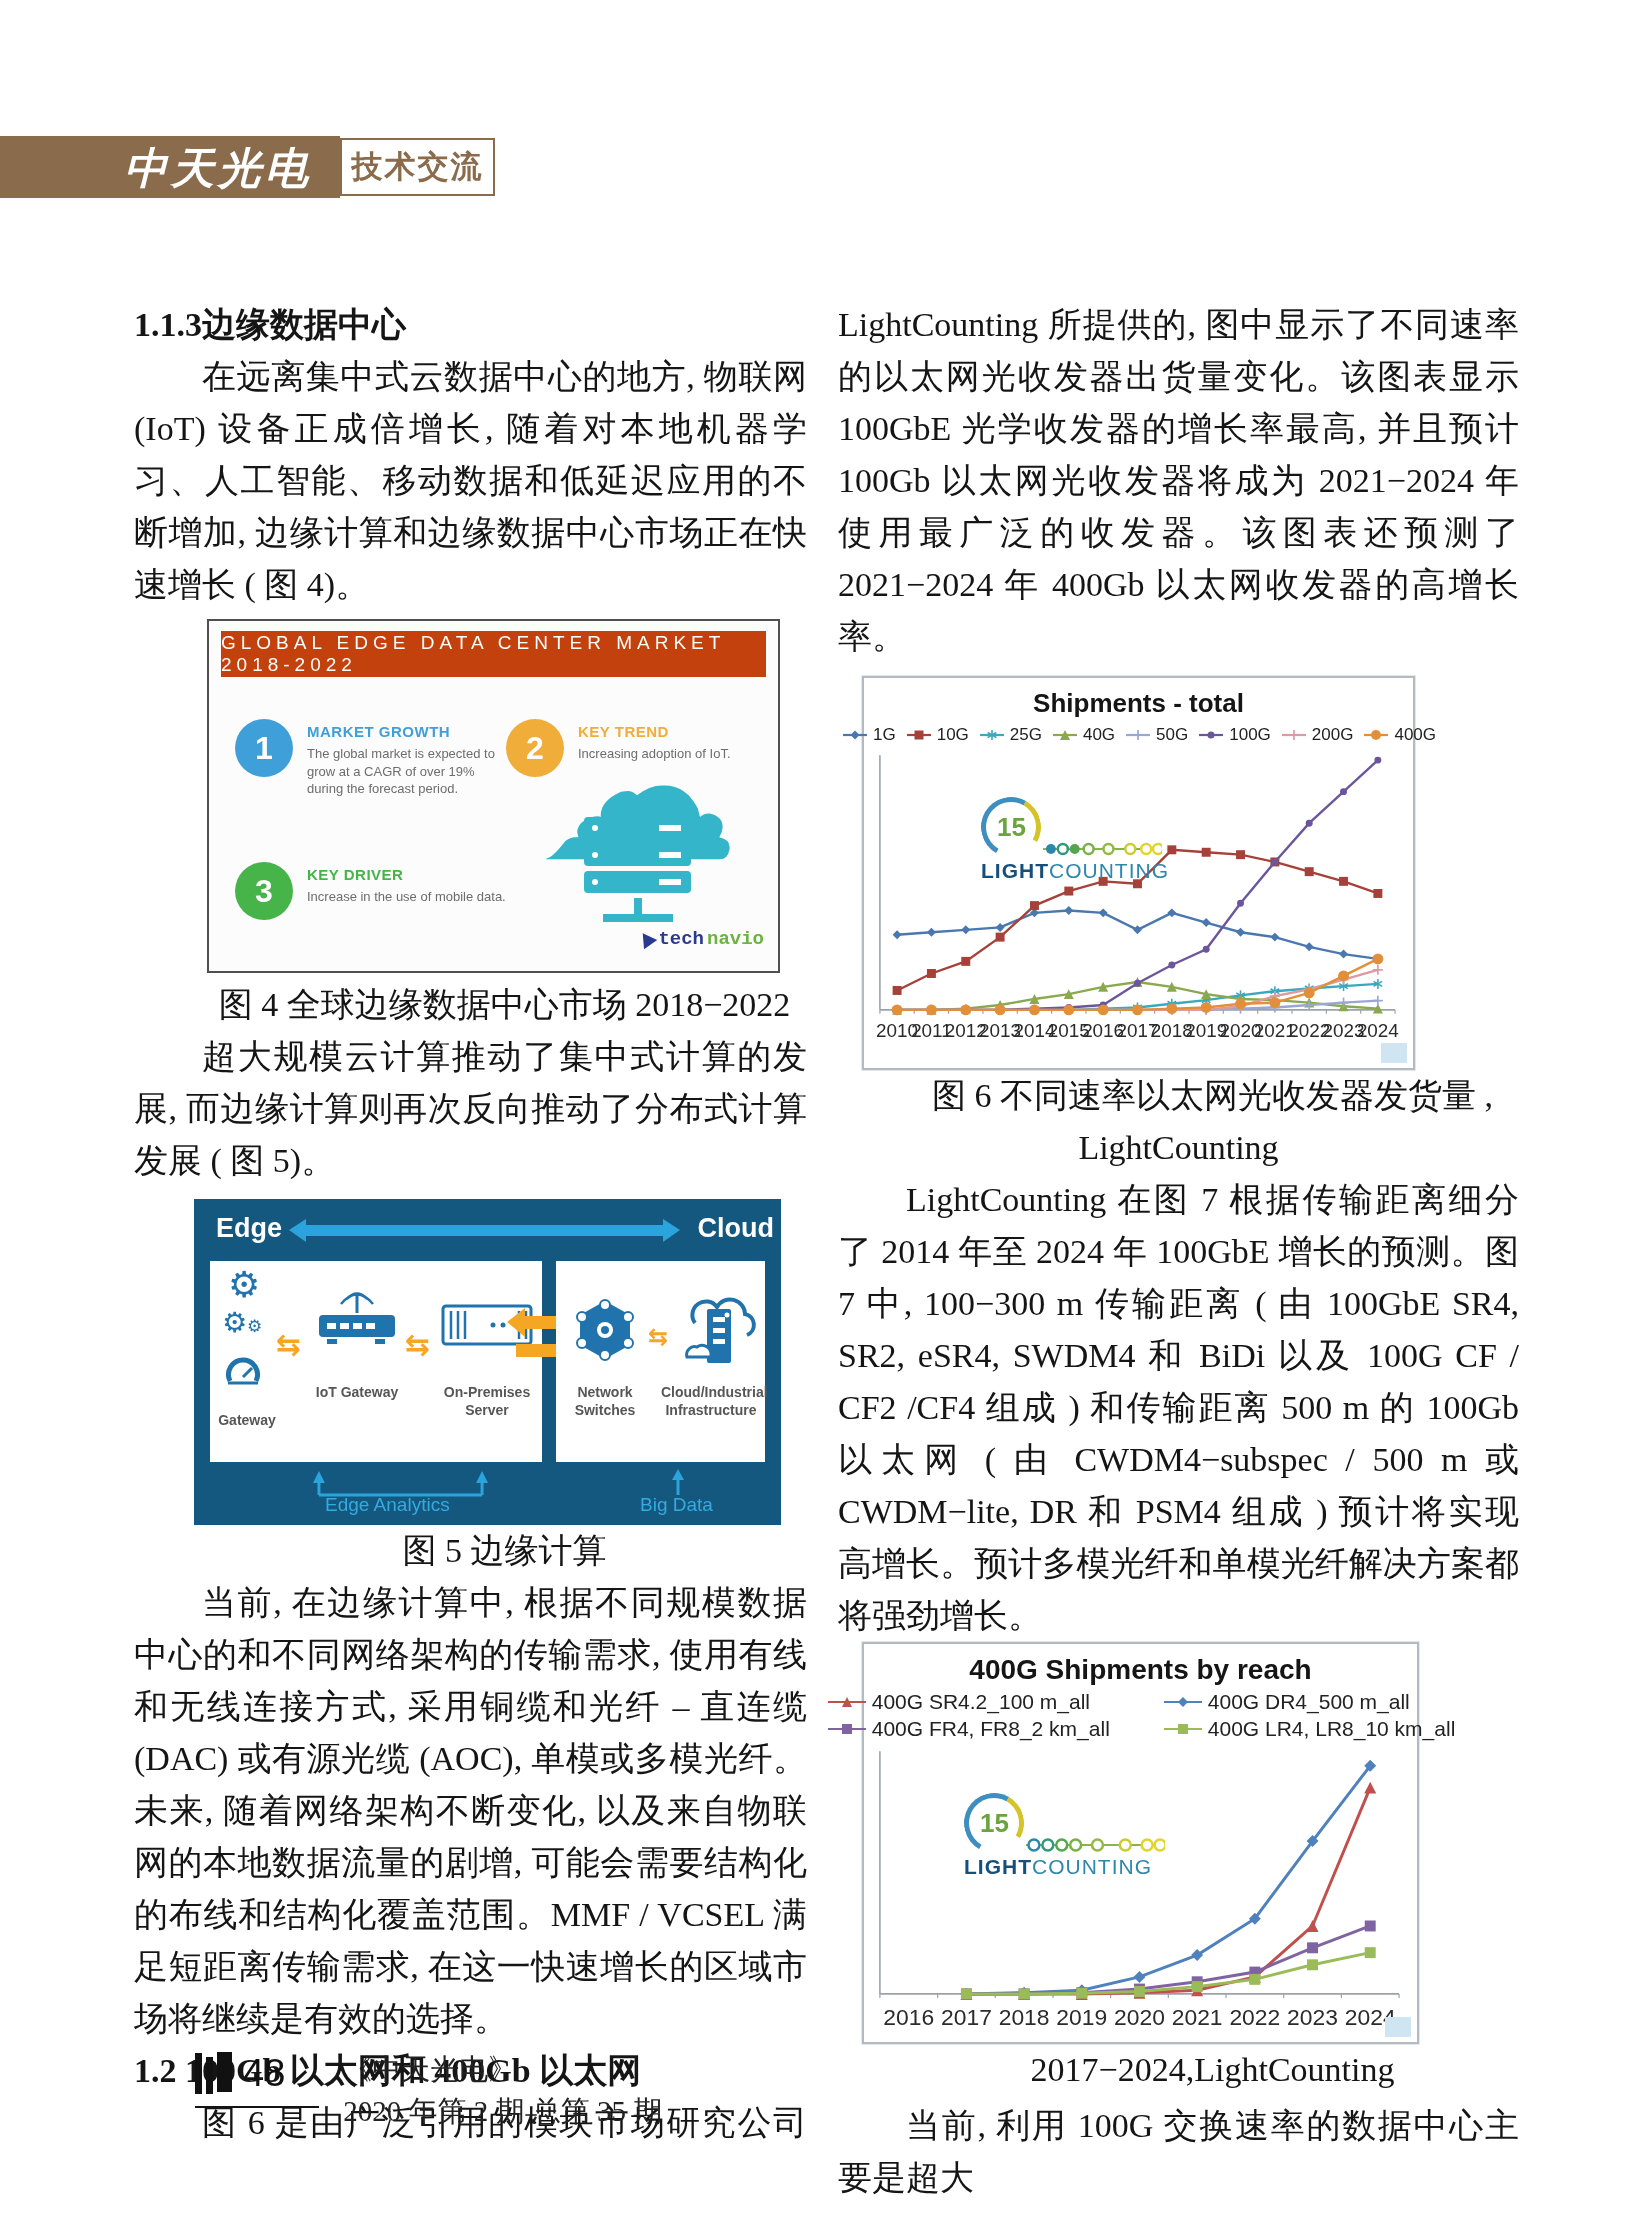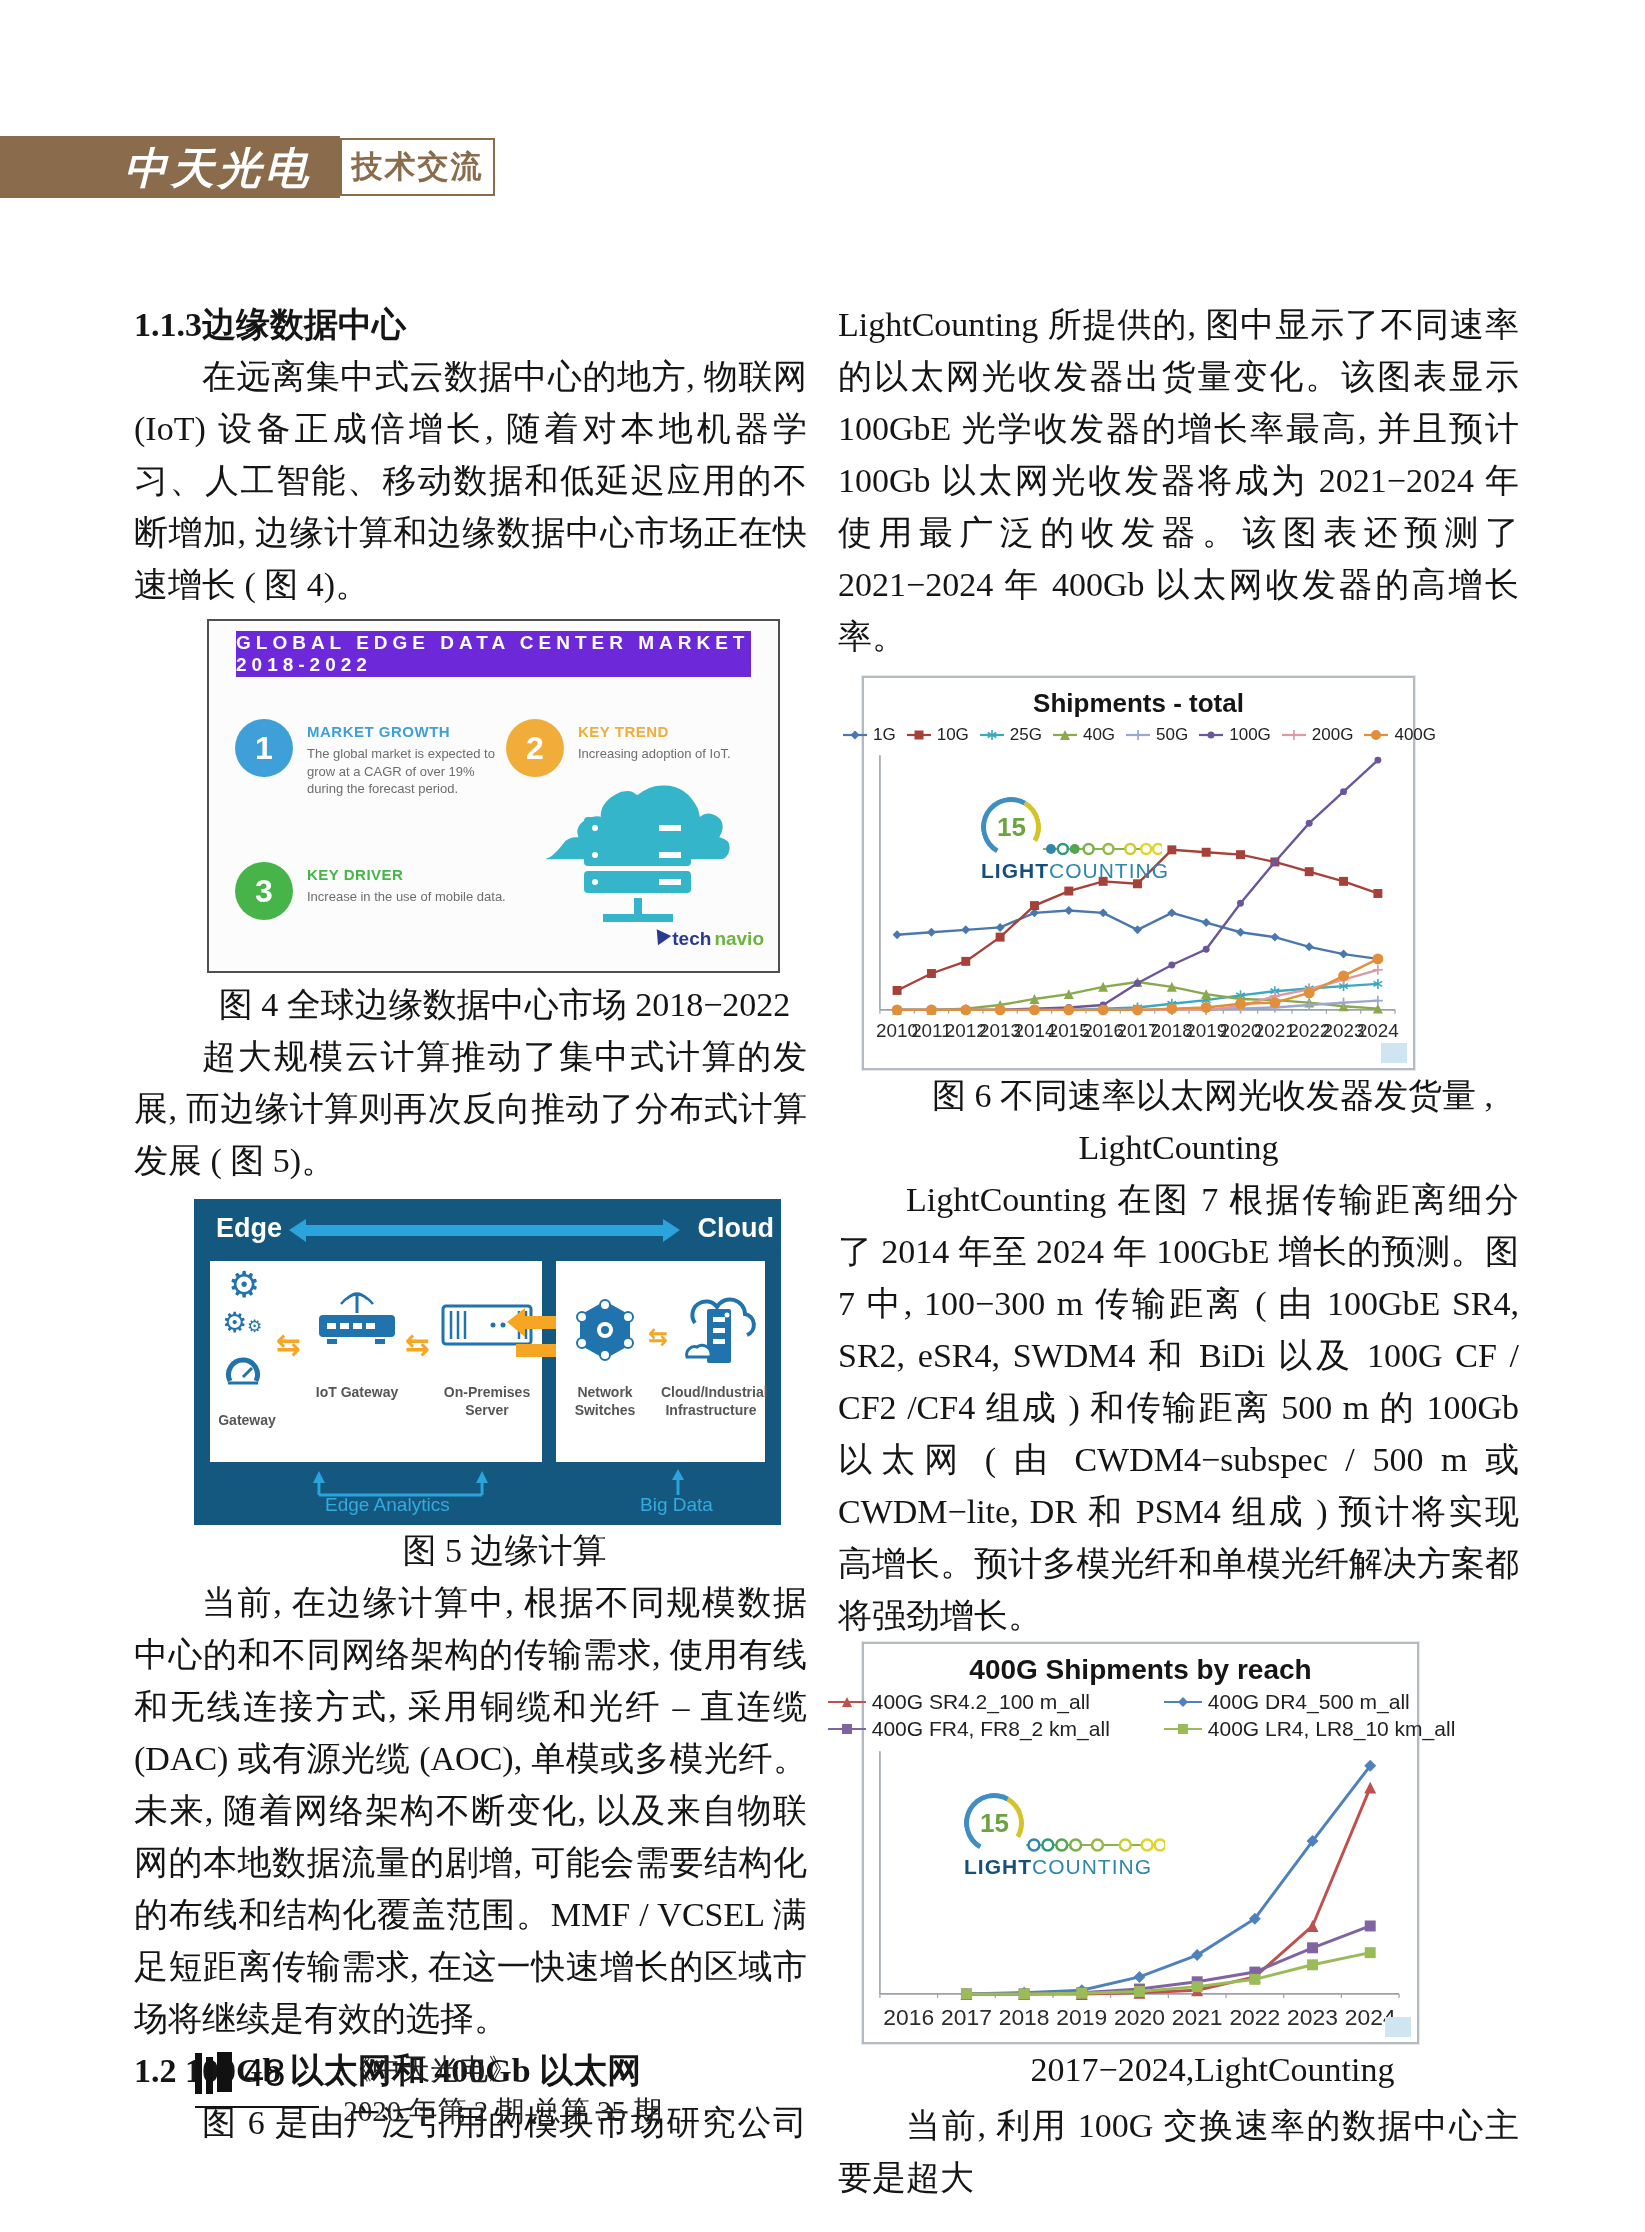--- a/index.html
+++ b/index.html
@@ -21,38 +21,38 @@
   .col p{margin:0;text-indent:2em;}
   .col p.noindent{text-indent:0;}
   .h-sec{font-size:34px;line-height:52px;margin:0;text-indent:0;}
   .h-sec.bold{font-weight:bold;}
   .cap{text-indent:0;text-align:center;margin:6px 0 0;}
   .justify-last{text-align-last:justify;}
 
   
   .fig4{position:relative;width:569px;height:350px;margin:8px 0 6px 73px;background:#fcfcfc;
         border:2px solid #4f4f4f;font-family:"Liberation Sans",sans-serif;text-align:left;line-height:normal;}
-  .fig4-banner{margin:10px 27px 0;height:46px;background:#6d28d9;color:#fff;display:flex;align-items:center;
-               justify-content:center;font-size:19px;font-weight:bold;letter-spacing:5px;}
+  .fig4-banner{margin:10px 12px 0;height:46px;background:#c2410c;color:#fff;display:flex;align-items:center;
+               justify-content:center;font-size:19px;font-weight:normal;letter-spacing:5px;}
   .fig4-body{position:relative;height:281px;}
   .f4item{position:absolute;display:flex;gap:14px;}
   .f4item .num{flex:0 0 auto;width:58px;height:58px;border-radius:50%;color:#fff;display:flex;
                align-items:center;justify-content:center;font-size:32px;font-weight:bold;}
   .f4item .tt{font-size:15px;font-weight:bold;letter-spacing:0.5px;margin:4px 0 5px;}
   .f4item .dd{font-size:13px;line-height:1.35;color:#6d6d6d;width:199px;}
   .f4cloud{position:absolute;left:333px;top:78px;width:209px;height:179px;}
   .f4cloud .cloudchar{position:absolute;left:-6px;top:-68px;font-size:204px;color:#35b5c9;
                       font-family:"DejaVu Sans",sans-serif;line-height:1;}
   .srvstack{position:absolute;left:42px;top:62px;}
   .srvrow{width:107px;height:22px;background:#35b5c9;border-radius:4px;margin-bottom:5px;position:relative;}
   .srvrow::before{content:"";position:absolute;left:8px;top:8px;width:6px;height:6px;border-radius:50%;background:#fff;}
   .srvrow::after{content:"";position:absolute;right:10px;top:8px;width:22px;height:6px;background:#fff;}
   .srvstem{width:8px;height:16px;background:#35b5c9;margin:0 auto;}
   .srvbase{width:70px;height:8px;background:#35b5c9;margin:0 auto;}
-  .technavio{position:absolute;right:14px;bottom:8px;display:flex;align-items:center;gap:3px;font-size:19px;font-weight:bold;}
+  .technavio{position:absolute;right:14px;bottom:8px;display:flex;align-items:flex-end;gap:3px;font-size:19px;font-weight:bold;font-family:Liberation Mono, monospace;}
   .technavio .mark{width:0;height:0;border-left:8px solid transparent;border-right:8px solid transparent;
                    border-top:14px solid #2b3990;transform:rotate(25deg);}
   .technavio .t1{color:#2b3990;}
   .technavio .t2{color:#6cb33f;}
 
   
   .fig5{position:relative;width:587px;height:326px;margin:12px 0 0 60px;background:#15587f;
         font-family:"Liberation Sans",sans-serif;line-height:normal;text-align:left;}
   .f5-end{position:absolute;top:14px;color:#fff;font-size:27px;font-weight:bold;}
   .f5-edge{left:22px;} .f5-cloud{right:7px;}

